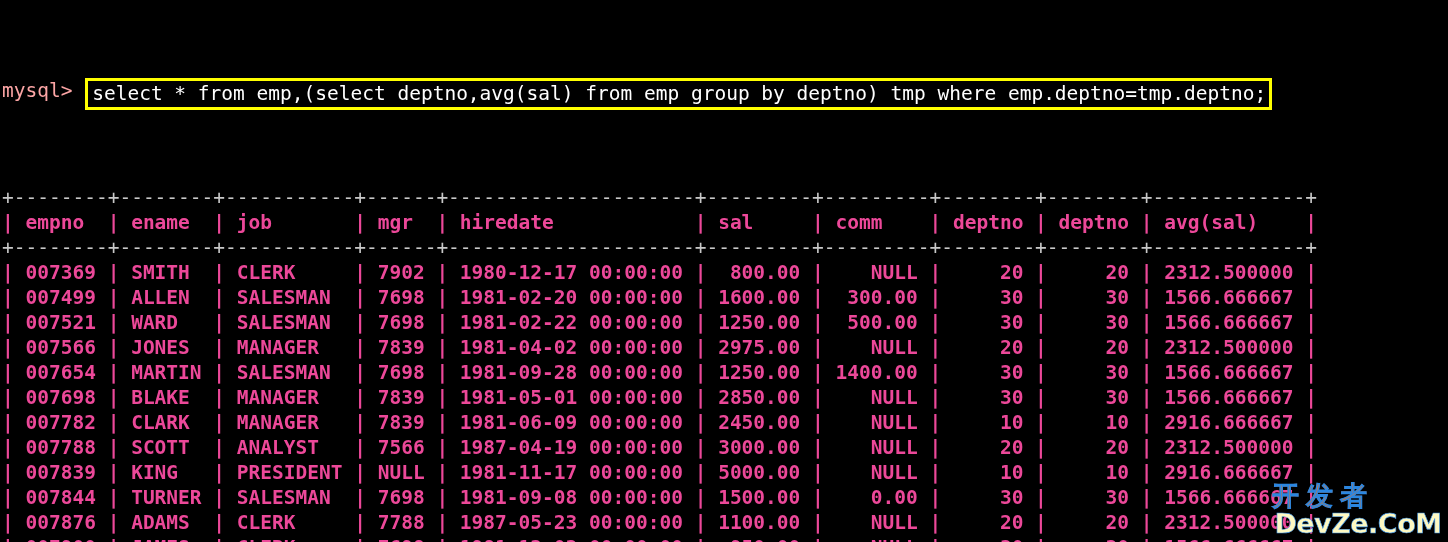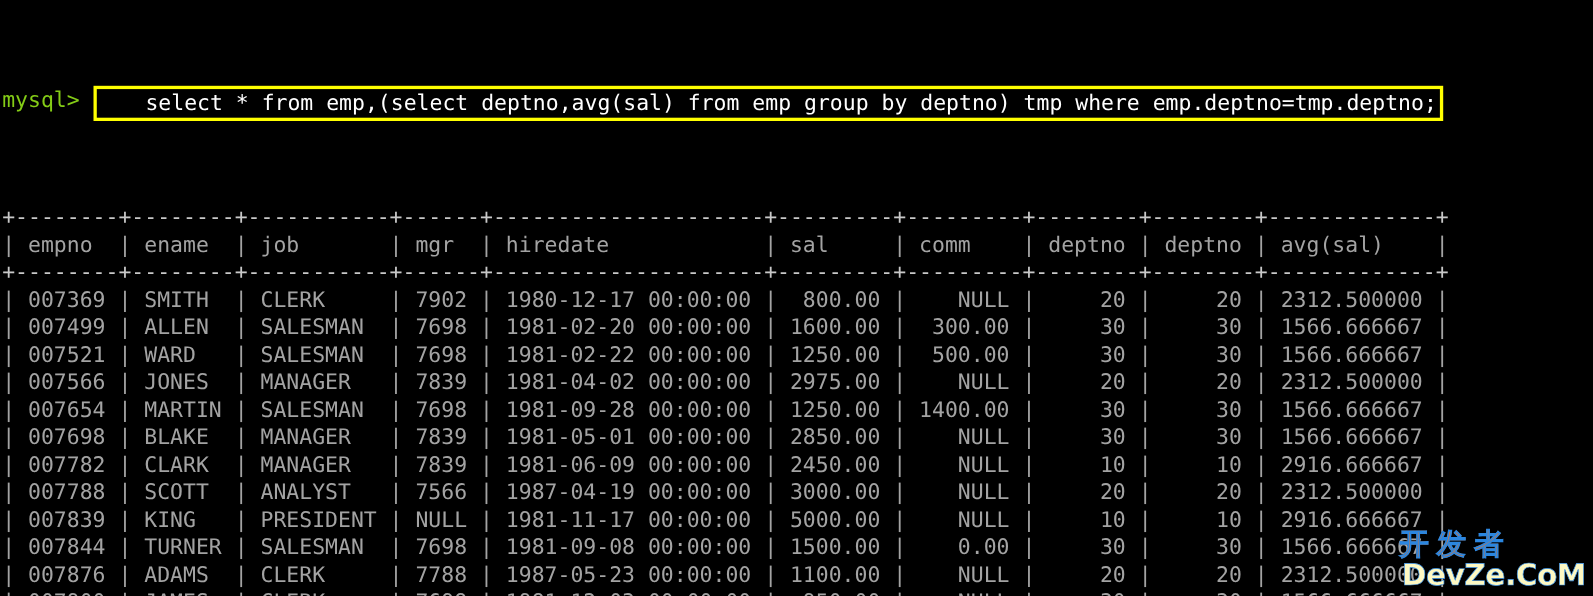--- a/index.html
+++ b/index.html
@@ -34,42 +34,42 @@
     white-space: pre;
     height: 25px;
     display: block;
     font-family: "DejaVu Sans Mono", "Liberation Mono", monospace;
   }
   .prompt-line {
     position: relative;
     height: 32px;
   }
   .prompt {
-    color: #84cc16;
+    color: #fca5a5;
     text-align: center;
   }
   .query-box {
     display: inline-block;
     border: 3px solid #ffff00;
     padding: 0px 3px 0px 4px;
     margin-left: 1px;
     vertical-align: top;
     line-height: 25px;
     box-sizing: border-box;
     height: 32px;
   }
   .query-text {
     color: #ffffff;
-    margin-left: 40px;
   }
   .sep {
     color: #c8c8c8;
   }
   .cell {
-    color: #a3a3a3;
+    color: #ec4899;
+    font-weight: bold;
   }
   .watermark {
     position: absolute;
     right: 4px;
     bottom: 2px;
     width: 172px;
     height: 58px;
     pointer-events: none;
     user-select: none;
   }

